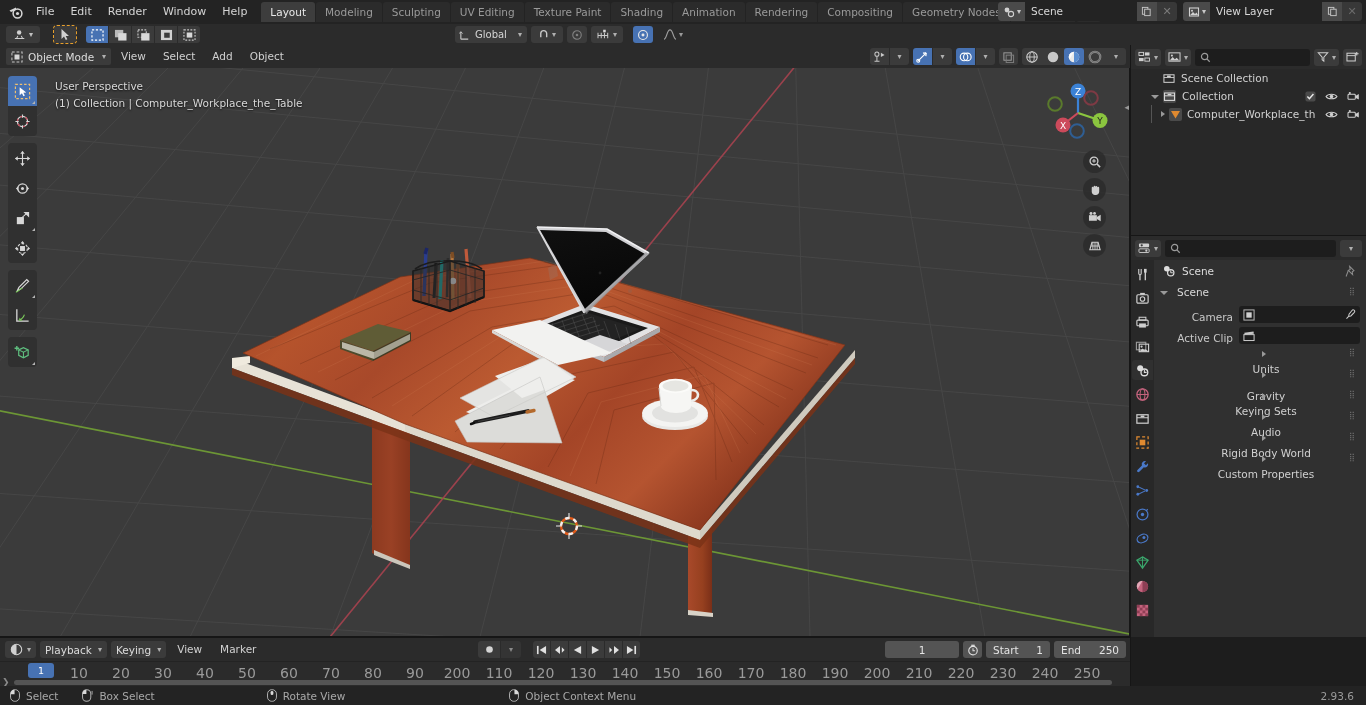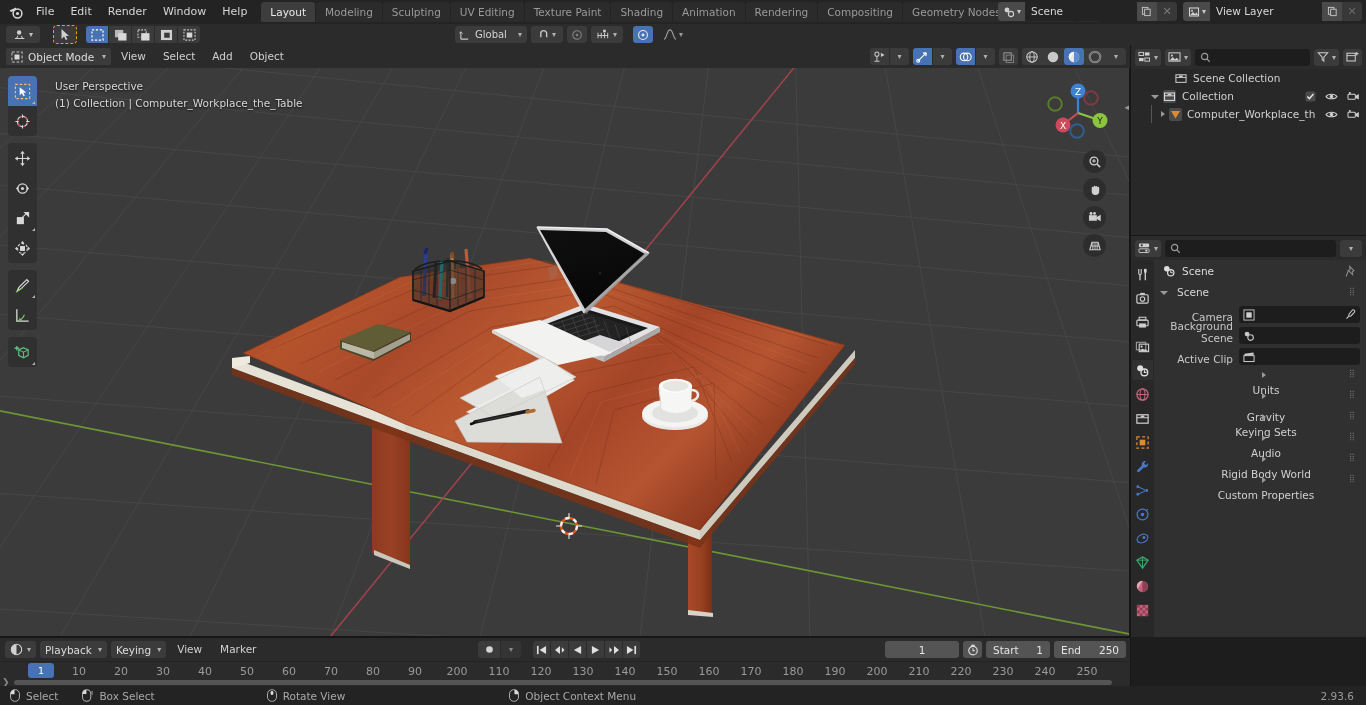--- a/index.html
+++ b/index.html
@@ -158,21 +158,21 @@
   .tl-menu { padding: 0 7px; height: 17px; line-height: 17px; font-size: 10.5px; color: #d0d0d0; }
   .tl-transport { position: absolute; left: 478px; display: flex; align-items: center; gap: 4px; }
   .tp-btn { width: 17px; height: 17px; background: #3b3b3b; display: flex; align-items: center; justify-content: center; }
   .tp-grp { display: flex; gap: 1px; }
   .tp-grp .tp-btn:first-child { border-radius: 3px 0 0 3px; }
   .tp-grp .tp-btn:last-child { border-radius: 0 3px 3px 0; }
   .tl-frames { position: absolute; right: 4px; display: flex; align-items: center; gap: 4px; }
   .num-field { height: 17px; background: #545454; border-radius: 3px; display: flex; align-items: center; justify-content: center; font-size: 10.5px; color: #e4e4e4;}
   .se-field { height: 17px; background: #545454; border-radius: 3px; display: flex; align-items: center; font-size: 10.5px; color: #e4e4e4; padding: 0 7px; gap: 14px;}
   .tl-ruler { position: relative; height: 25px; background: #2b2b2b; border-top: 1px solid #232323;}
-  .tl-tick { position: absolute; top: 3px; font-size: 11px; color: #9a9a9a; transform: translateX(-50%); }
+  .tl-tick { position: absolute; top: 3px; font-size: 14px; color: #9a9a9a; transform: translateX(-50%); }
   .playhead { position: absolute; top: 1px; width: 26px; height: 15px; background: #4772b3; border-radius: 3px;
               display: flex; align-items: center; justify-content: center; font-size: 9.5px; color: #fff; transform: translateX(-50%); }
   .tl-scrollbar { position: absolute; left: 14px; bottom: 1px; height: 5px; background: #545454; border-radius: 3px; }
 
   
   .statusbar {
     position: absolute; left: 0; top: 686px; width: 1366px; height: 19px;
     background: #232323; display: flex; align-items: center; padding-left: 10px; font-size: 10.5px; color: #a8a8a8;
   }
   .status-item { display: flex; align-items: center; gap: 6px; }
@@ -815,21 +815,21 @@
       </div>
       <div class="o-btn">
         <svg width="13" height="12" viewBox="0 0 14 13">
           <rect x="1" y="2.4" width="9" height="8.4" fill="none" stroke="#cfcfcf" stroke-width="1.1"></rect>
           <path d="M1 5 H10" stroke="#cfcfcf" stroke-width="1"></path>
           <path d="M11.6 1 V5 M9.6 3 H13.6" stroke="#cfcfcf" stroke-width="1.2"></path>
         </svg>
       </div>
     </div>
 
-    <div class="o-row" style="padding-left:44px">
+    <div class="o-row" style="padding-left:32px">
       <svg width="12" height="12" viewBox="0 0 13 13" style="margin-right:6px">
         <rect x="1" y="3" width="11" height="8.2" fill="none" stroke="#cfcfcf" stroke-width="1.1"></rect>
         <path d="M1 6 H12" stroke="#cfcfcf" stroke-width="1"></path>
         <rect x="4.4" y="3.8" width="4" height="1.6" fill="#cfcfcf"></rect>
       </svg>
       <span>Scene Collection</span>
     </div>
 
     <div class="o-row" style="padding-left:20px">
       <span class="tri open"></span>
@@ -1038,29 +1038,20 @@
         <div class="p-row">
           <span class="p-label">Camera</span>
           <span class="p-field">
             <svg width="12" height="12" viewBox="0 0 13 13">
               <rect x="1" y="1" width="11" height="11" fill="none" stroke="#b4b4b4" stroke-width="1.1"></rect>
               <rect x="3.6" y="3.6" width="5.8" height="5.8" fill="#d0d0d0"></rect>
             </svg>
             <svg width="11" height="11" viewBox="0 0 12 12" style="position:absolute;right:4px">
               <path d="M7.6 1.6 a1.6 1.6 0 0 1 2.6 2 L6.4 7.6 L4 8 L4.4 5.6 Z" fill="none" stroke="#cfcfcf" stroke-width="1.1"></path>
               <path d="M4 8 L1.6 10.4" stroke="#cfcfcf" stroke-width="1.1"></path>
-            </svg>
-          </span>
-        </div>
-        <div class="p-row">
-          <span class="p-label">Background Scene</span>
-          <span class="p-field">
-            <svg width="12" height="12" viewBox="0 0 13 13">
-              <circle cx="4.4" cy="4.4" r="2.6" fill="#c8c8c8"></circle>
-              <circle cx="8.2" cy="8.2" r="3" fill="none" stroke="#c8c8c8" stroke-width="1.2"></circle>
             </svg>
           </span>
         </div>
         <div class="p-row">
           <span class="p-label">Active Clip</span>
           <span class="p-field">
             <svg width="12" height="12" viewBox="0 0 13 13">
               <rect x="1" y="5" width="11" height="6.4" fill="none" stroke="#c8c8c8" stroke-width="1.1"></rect>
               <path d="M1.4 3 L11.4 1.6 L11.8 4 L1.8 5.2 Z" fill="#c8c8c8"></path>
             </svg>

